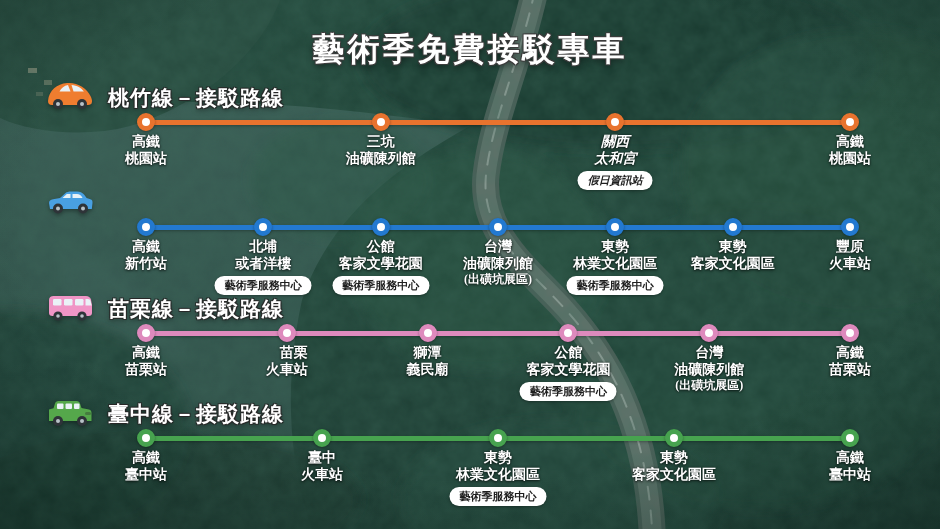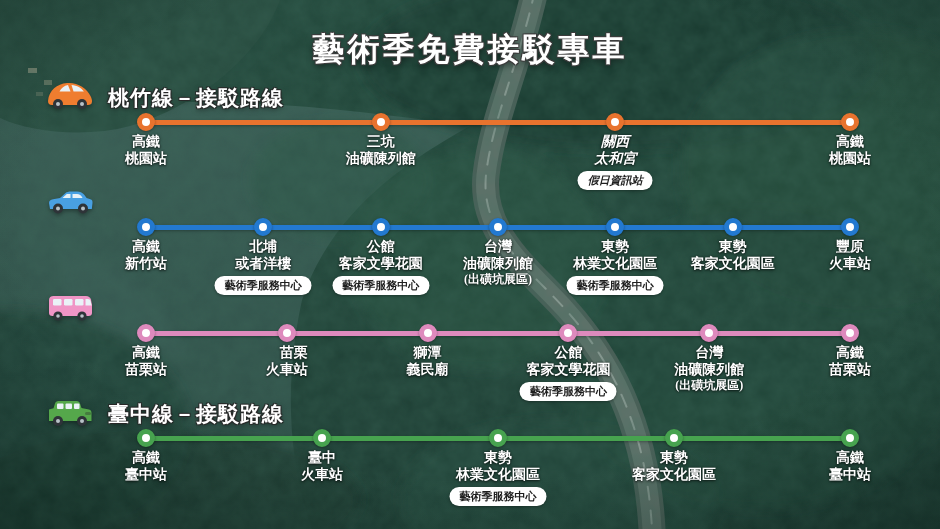--- a/index.html
+++ b/index.html
@@ -195,20 +195,21 @@
     <rect x="9" y="10" width="8.5" height="6.5" rx="1.3" fill="#EAF2F7"></rect>
     <rect x="20" y="10" width="8.5" height="6.5" rx="1.3" fill="#EAF2F7"></rect>
     <rect x="31" y="10" width="8.5" height="6.5" rx="1.3" fill="#EAF2F7"></rect>
     <path d="M41.5 10 L44 10 C45.4 10 46.2 10.8 46.6 12 L47.6 16.5 L41.5 16.5 Z" fill="#EAF2F7"></path>
     <circle cx="14" cy="27" r="4.6" fill="#2E3338"></circle>
             <circle cx="14" cy="27" r="1.8" fill="#B9C2C8"></circle>
     <circle cx="38" cy="27" r="4.6" fill="#2E3338"></circle>
             <circle cx="38" cy="27" r="1.8" fill="#B9C2C8"></circle>
           </svg>
         </span>
+        <span class="route-title">苗栗線－接駁路線</span>
       </div>
       <div class="route-line" style="left: 146px; top: 330.5px; width: 704px; background: rgb(222, 138, 189);"></div>
       <div class="stops" style="left: 146px; top: 333px; width: 704px;">
         <span class="dot" style="left: 0%; border-color: rgb(222, 138, 189);"></span>
         <div class="stop" style="left: 0%;">
           <div class="label-line">高鐵</div>
           <div class="label-line">苗栗站</div>
         </div>
         <span class="dot" style="left: 20%; border-color: rgb(222, 138, 189);"></span>
         <div class="stop" style="left: 20%; text-align: right;">

